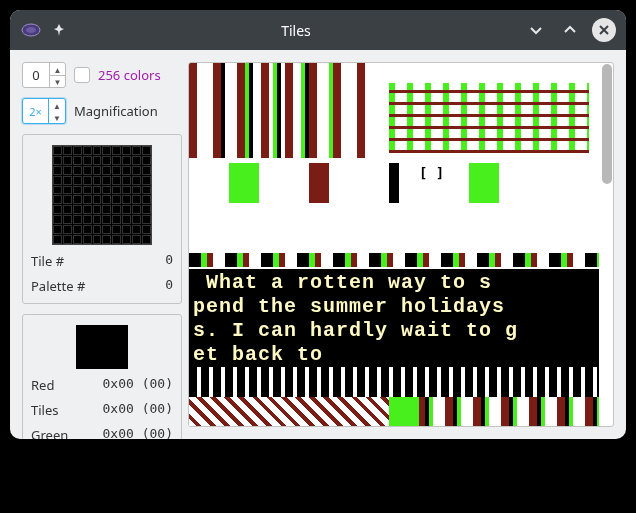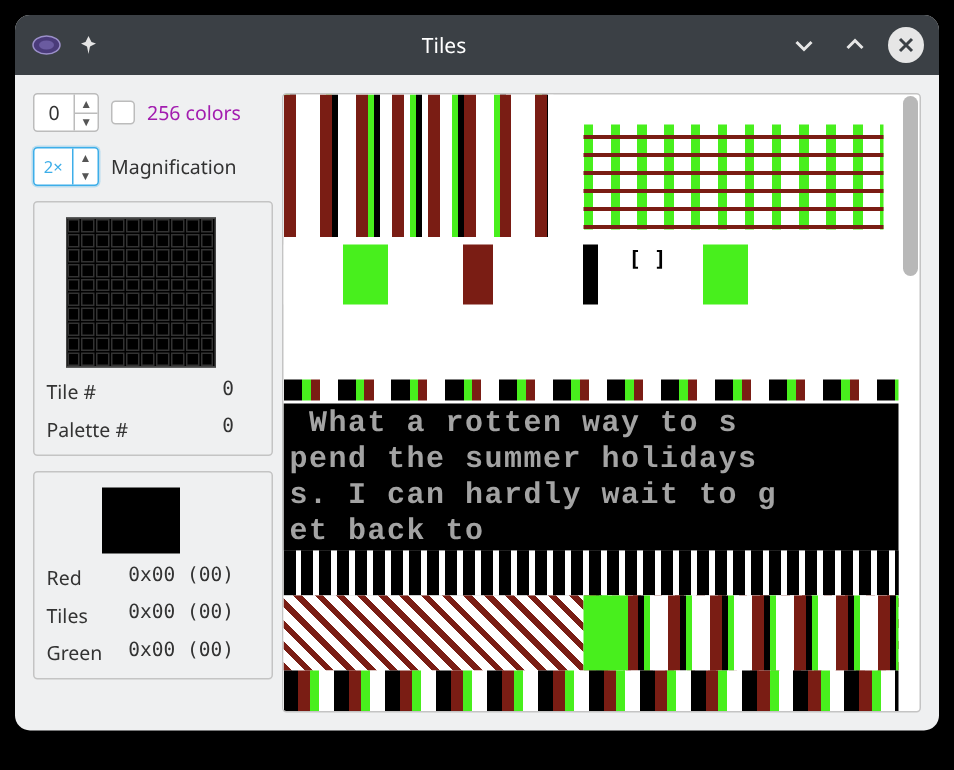--- a/index.html
+++ b/index.html
@@ -8,21 +8,21 @@
     font-family: "Noto Sans", "Segoe UI", sans-serif;
     font-size: 13px;
     color: #333;
     width: 636px;
     height: 513px;
     overflow: hidden;
   }
   .window {
     position: absolute;
     left: 10px; top: 10px;
-    width: 616px; height: 477px;
+    width: 616px; height: 429px;
     background: #eff0f1;
     border-radius: 10px;
     overflow: hidden;
     box-shadow: 0 0 0 1px rgba(0,0,0,0.4);
   }
   .titlebar {
     height: 40px;
     background: #3b4045;
     display: flex;
     align-items: center;
@@ -144,21 +144,21 @@
     display: flex;
     align-items: center;
     justify-content: center;
     font-size: 8px;
     color: #555;
     cursor: pointer;
   }
   .framebox {
     border: 1px solid #c4c4c4;
     border-radius: 3px;
-    padding: 10px 25px 8px 8px;
+    padding: 10px 8px 8px 8px;
     display: flex;
     flex-direction: column;
     gap: 7px;
     background: #eff0f1;
     text-align: center;
   }
   .tilegrid {
     width: 100px; height: 100px;
     margin: 0 auto;
     background: #000;
@@ -220,21 +220,21 @@
           linear-gradient(90deg, transparent 0 40px, #48ef1d 40px 70px, transparent 70px 120px, #7a1d14 120px 140px, transparent 140px 200px, #000 200px 210px, transparent 210px 280px, #48ef1d 280px 310px, transparent 310px 410px),
           #fff; }
   .g4 { left:0; top:190px; width:410px; height:14px;
         background:
           repeating-linear-gradient(90deg, #000 0 12px, #48ef1d 12px 18px, #7a1d14 18px 24px, #fff 24px 36px); }
   .textband {
     position: absolute;
     left: 0; top: 206px;
     width: 410px; height: 98px;
     background: #000;
-    color: #a3a3a3;
+    color: #fef9c3;
     font-family: "Courier New", monospace;
     font-size: 20px;
     font-weight: bold;
     letter-spacing: 1px;
     line-height: 24px;
     padding: 2px 0 0 4px;
     white-space: pre;
     overflow: hidden;
   }
   .g5 { left:0; top:304px; width:410px; height:30px;

